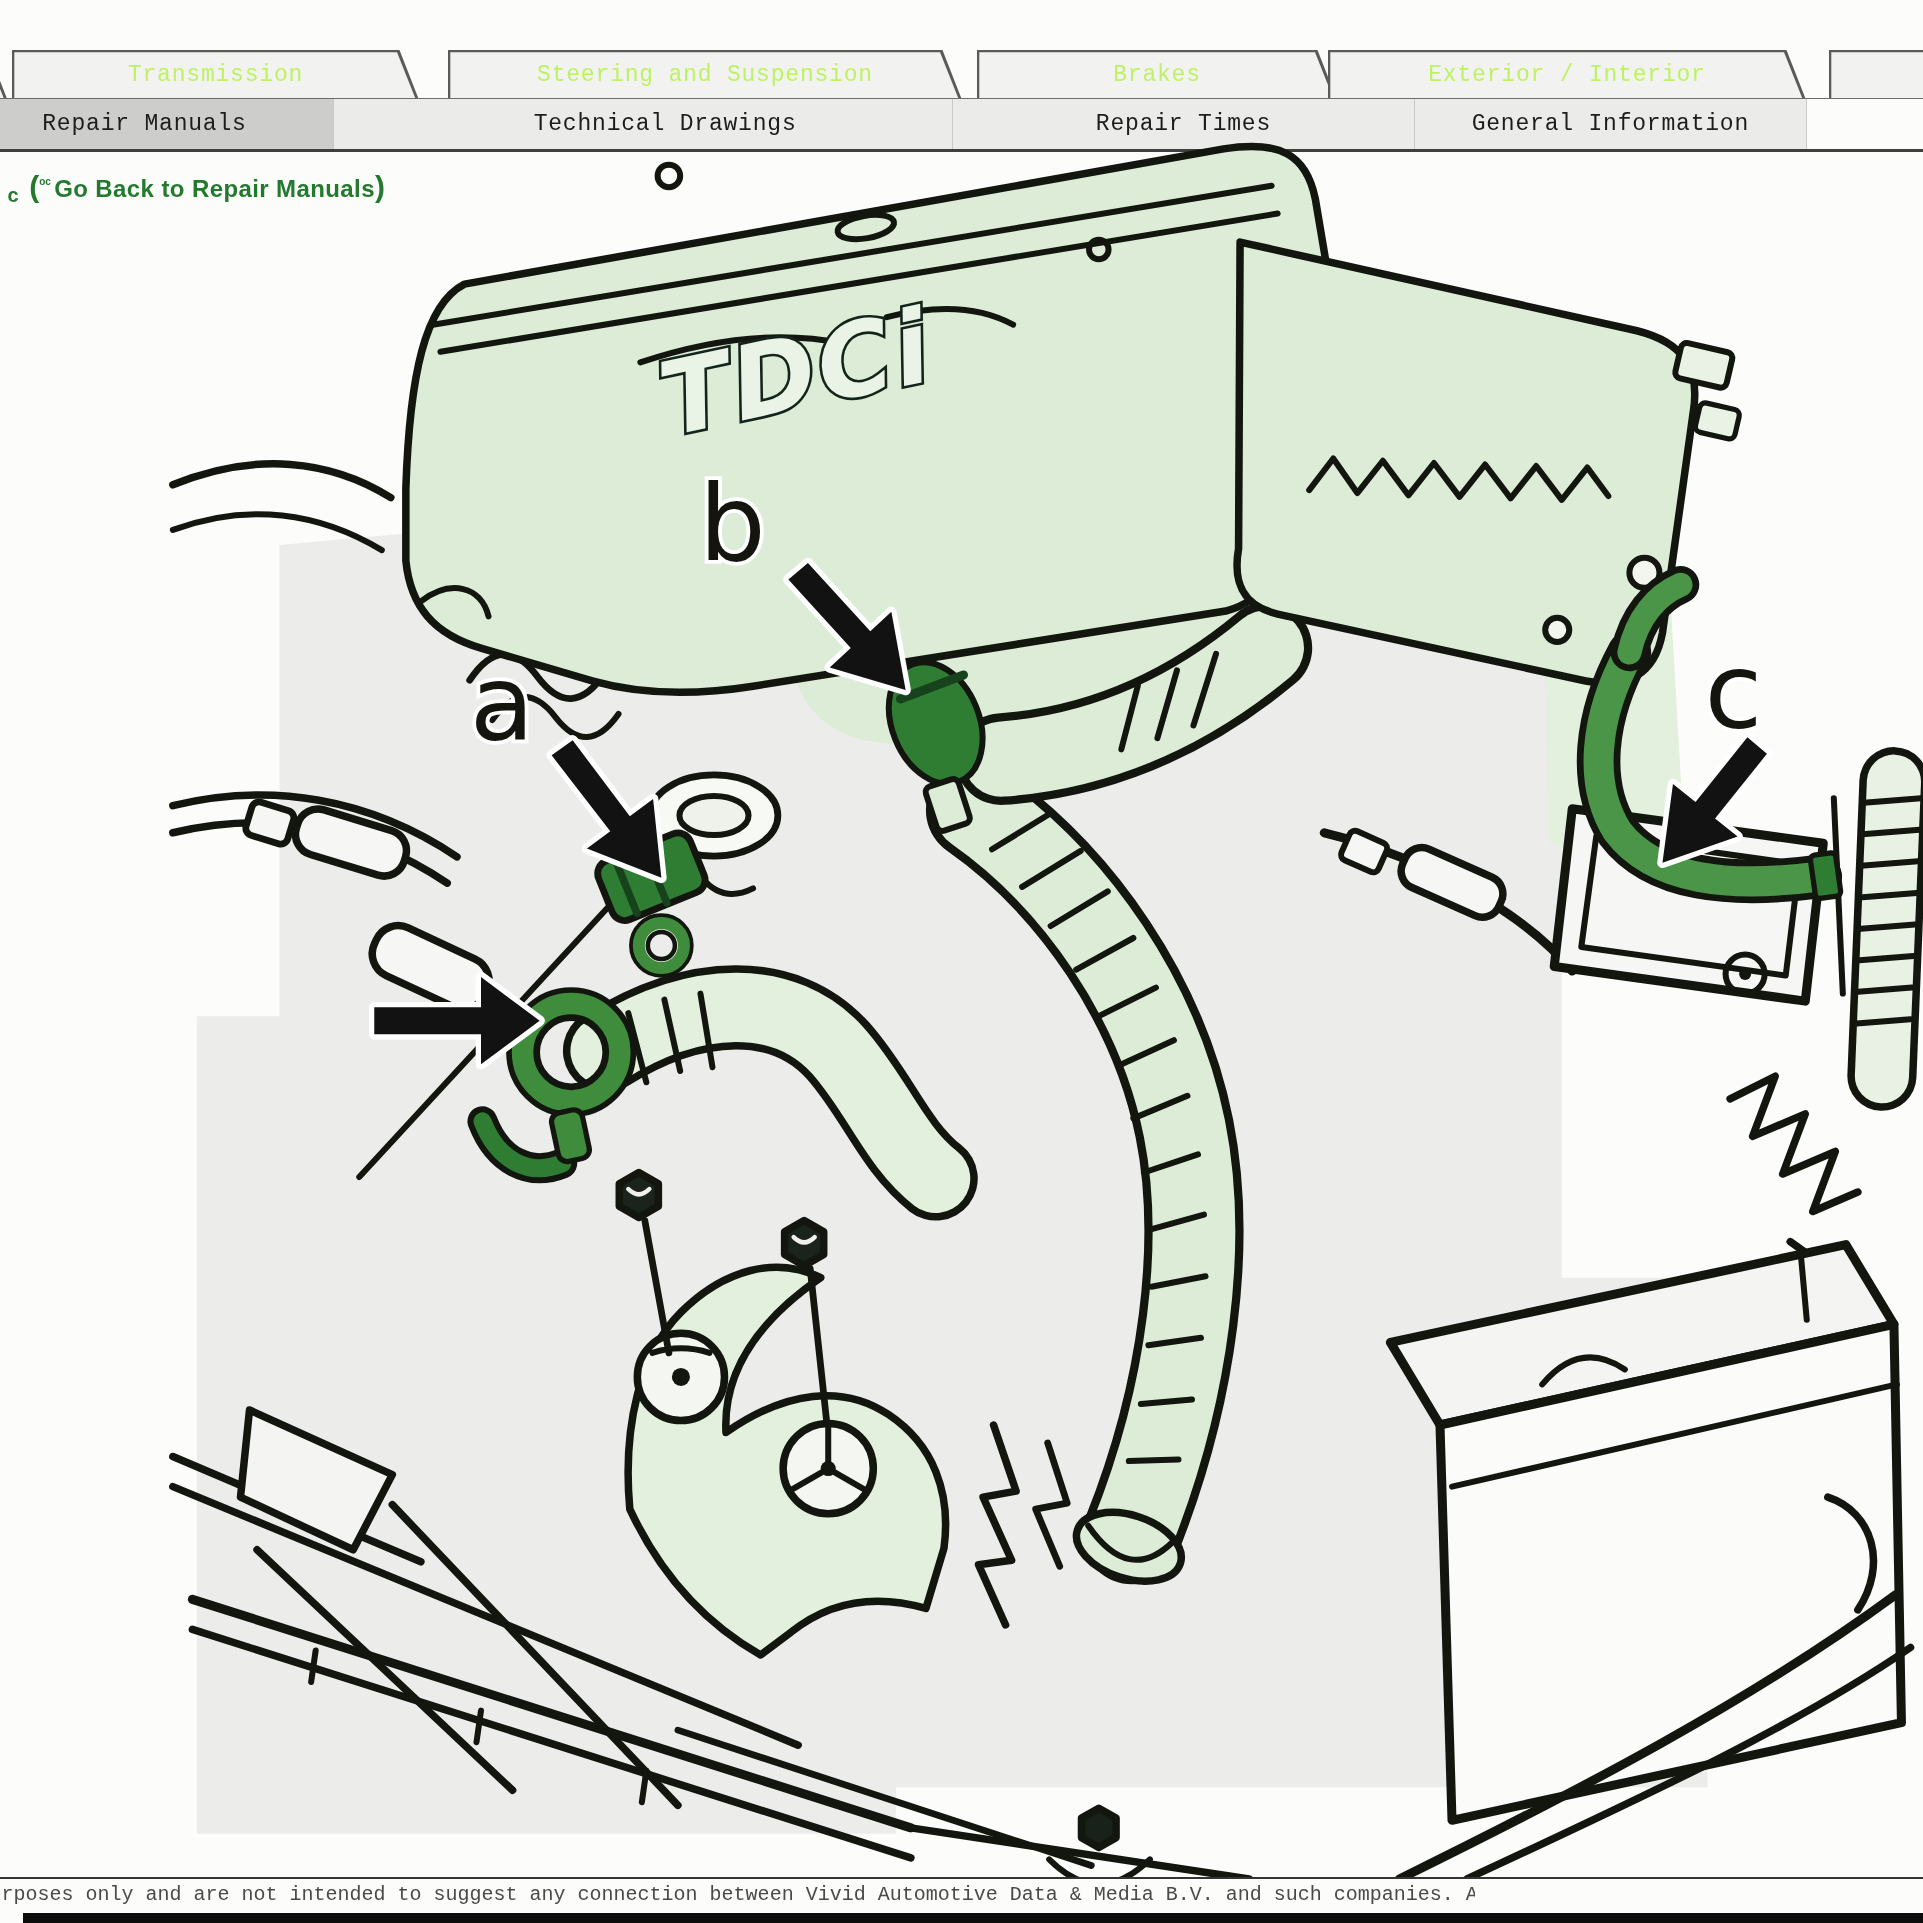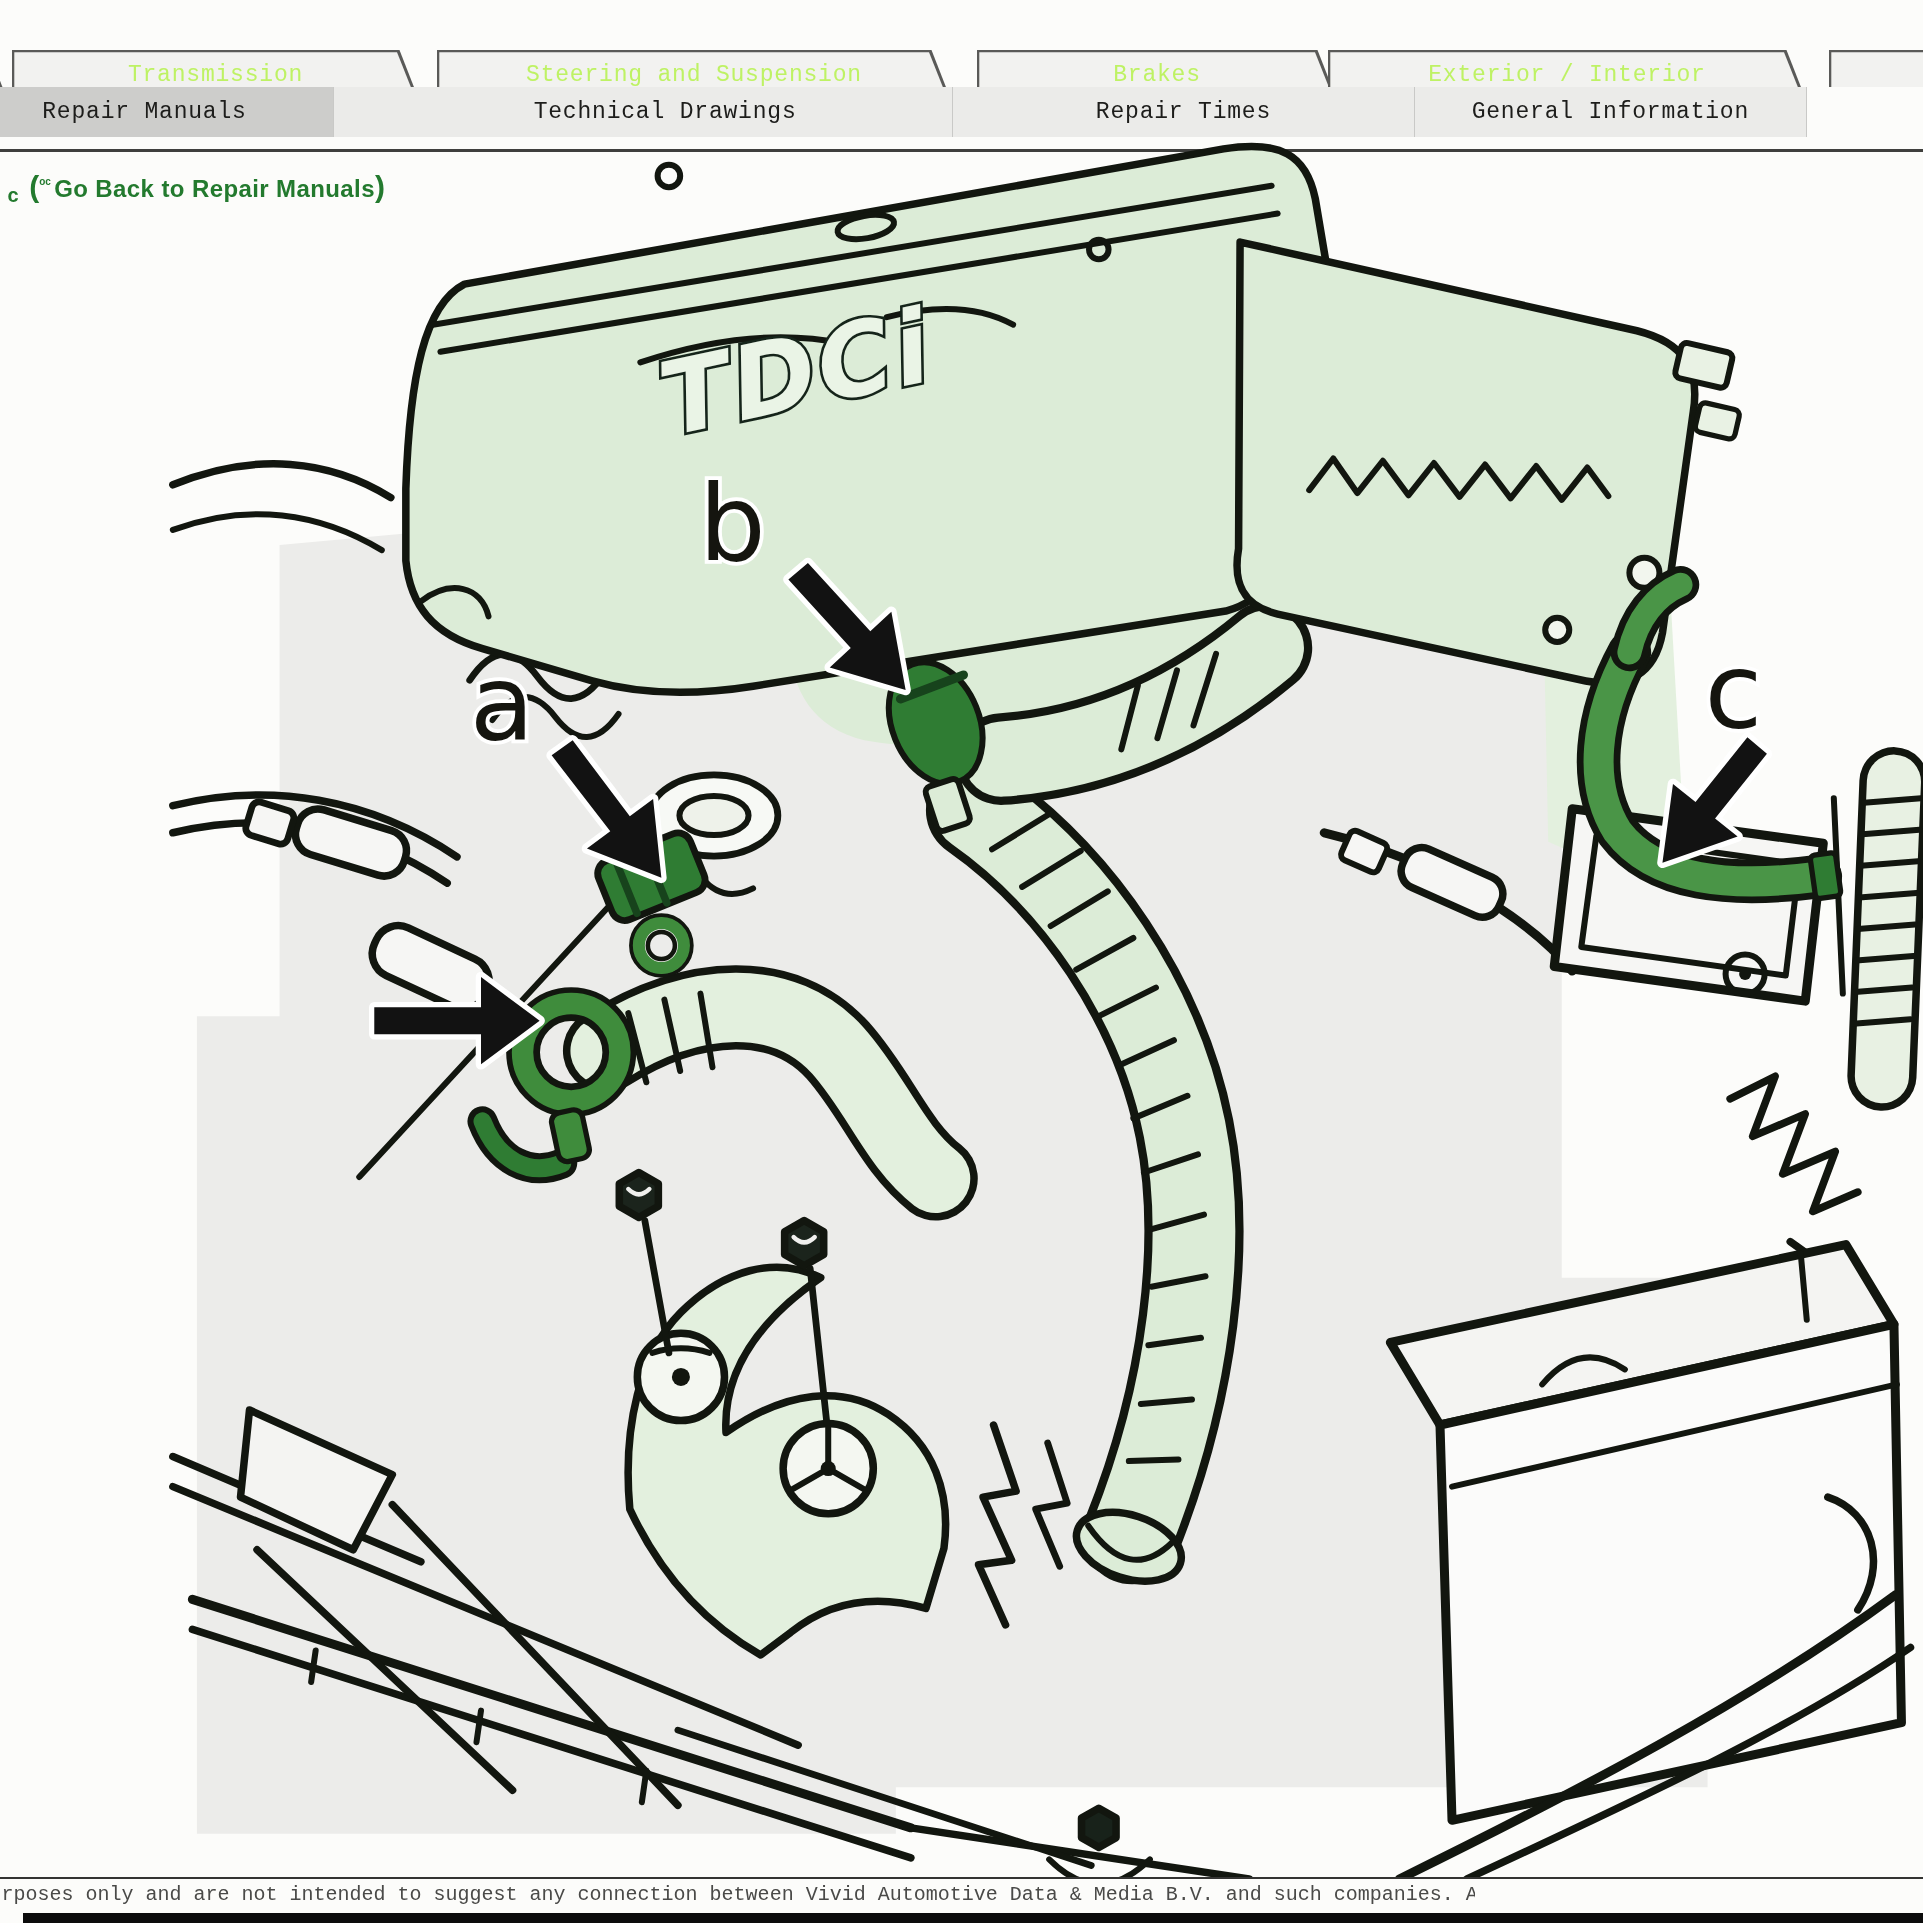--- a/index.html
+++ b/index.html
@@ -18,21 +18,21 @@
     position:absolute;left:2.3px;right:3px;top:2.3px;bottom:0;
     background:#f2f2f0;
     clip-path:polygon(0 0,calc(100% - 19px) 0,100% 100%,0 100%);
   }
   .tab1 .lbl{
     position:absolute;inset:0;display:flex;align-items:center;justify-content:center;
     font-family:"Liberation Mono",monospace;font-size:23px;color:#bef264;letter-spacing:0.8px;
   }
   .hairline1{position:absolute;left:0;top:98px;width:1924px;height:1.5px;background:#6d6d6b;}
   
-  .tabs2{position:absolute;left:0;top:87px;height:50px;width:1924px;background:#fcfcfa;}
+  .tabs2{position:absolute;left:0;top:99px;height:50px;width:1924px;background:#fcfcfa;}
   .tabs2 .band{position:absolute;left:0;top:0;height:100%;width:1807px;background:#ebebe9;display:flex;}
   .tab2{
     position:relative;height:100%;display:flex;align-items:center;justify-content:center;
     font-family:"Liberation Mono",monospace;font-size:23px;color:#1d1d1b;letter-spacing:0.8px;
     border-right:0.8px solid #c9c9c7;overflow:hidden;white-space:nowrap;
   }
   .tab2.selected{background:#cdcdcb;}
   .tab2.selected .lbl{margin-left:-44px;}
   .row2-bottom{position:absolute;left:0;top:149px;width:1924px;height:3px;background:#3f3f3d;}
   
@@ -55,21 +55,21 @@
 <body>
 
 <div class="tabs1">
   <div class="tab1" style="left:-13.5px;width:21px;">
       <div class="fill"></div>
     </div>
   <div class="tab1" style="left:12px;width:407px;">
     <div class="fill"></div>
       <div class="lbl">Transmission</div>
   </div>
-  <div class="tab1" style="left:437px;width:514px;">
+  <div class="tab1" style="left:448px;width:514px;">
     <div class="fill"></div>
       <div class="lbl">Steering and Suspension</div>
   </div>
   <div class="tab1" style="left:977px;width:336px;padding-left:24px;">
     <div class="fill"></div>
       <div class="lbl">Brakes</div>
   </div>
   <div class="tab1" style="left:1328px;width:478px;">
     <div class="fill"></div>
       <div class="lbl">Exterior / Interior</div>

